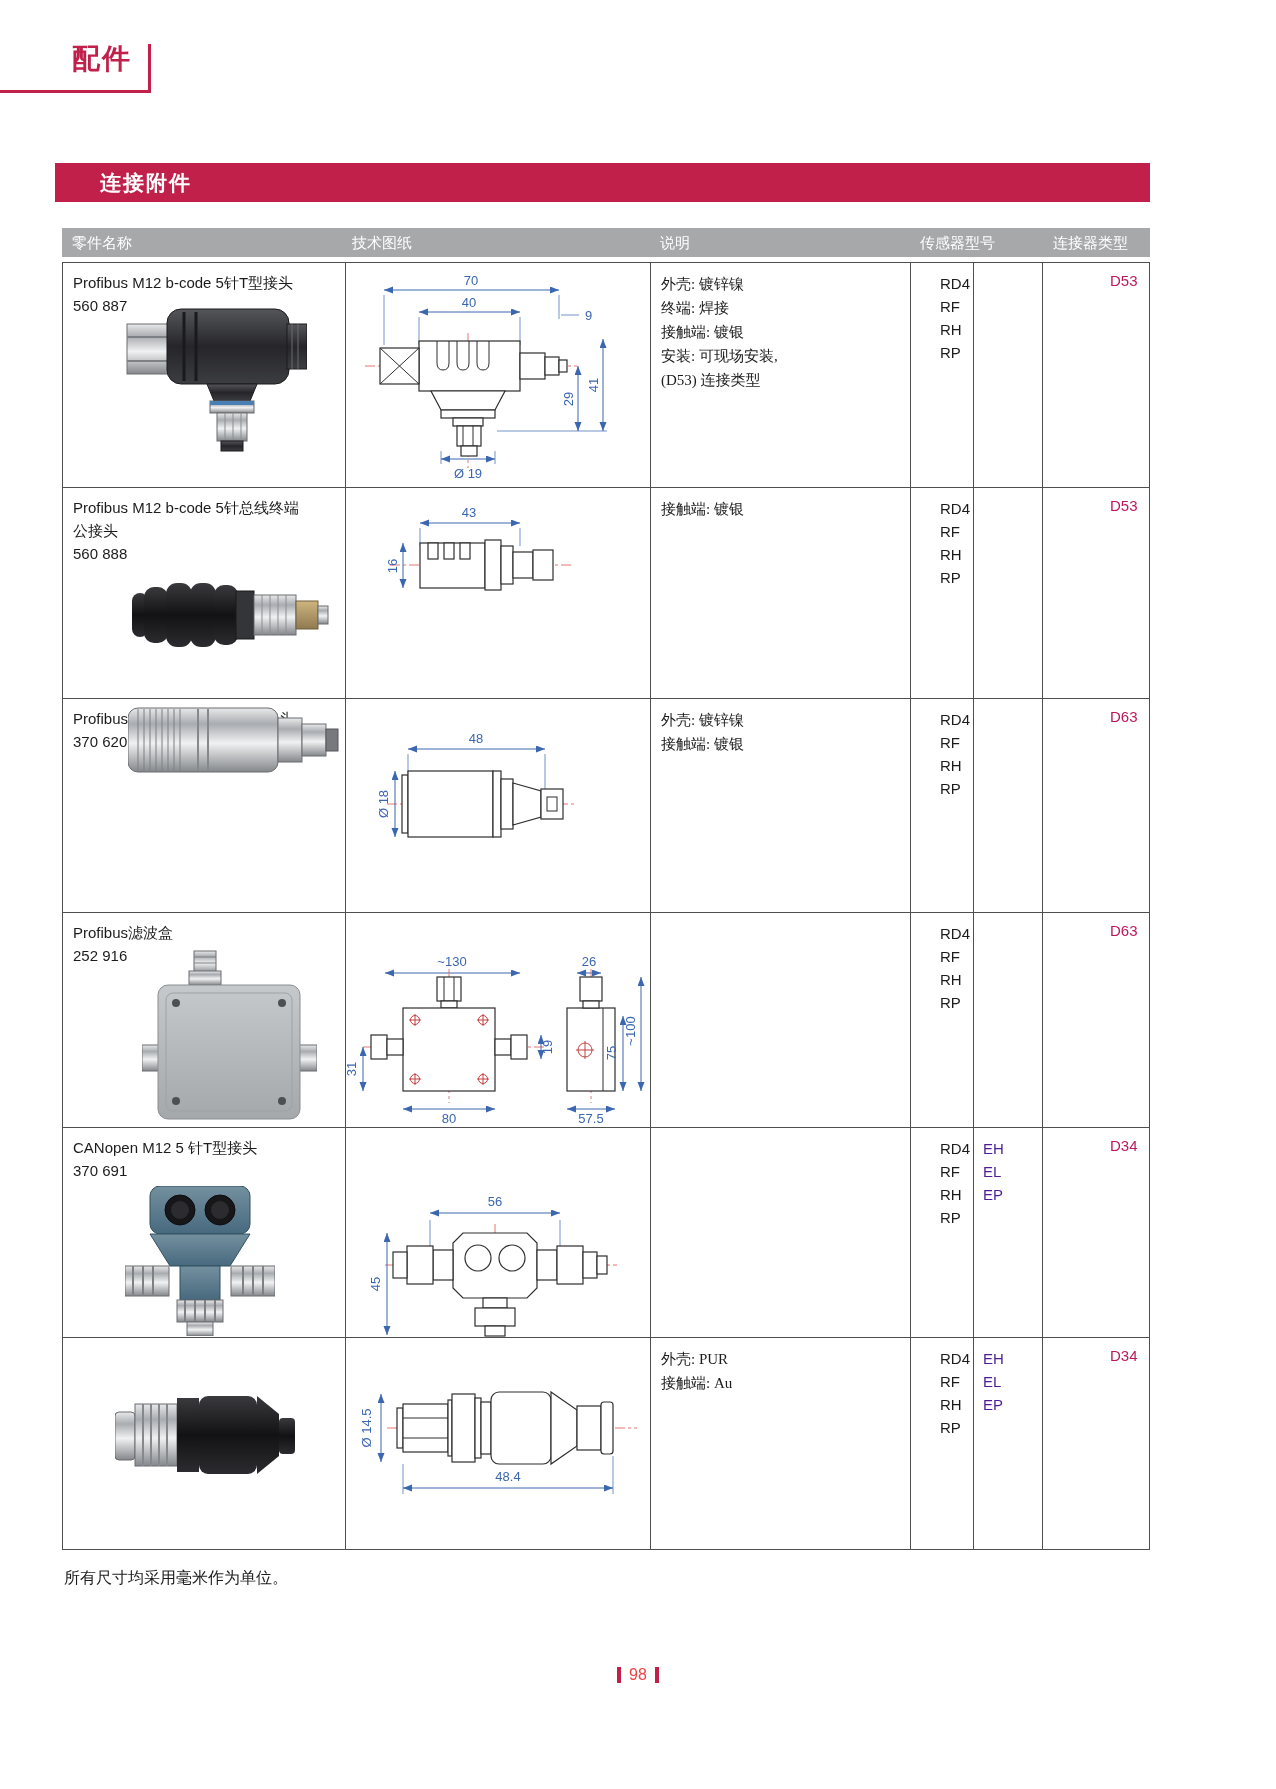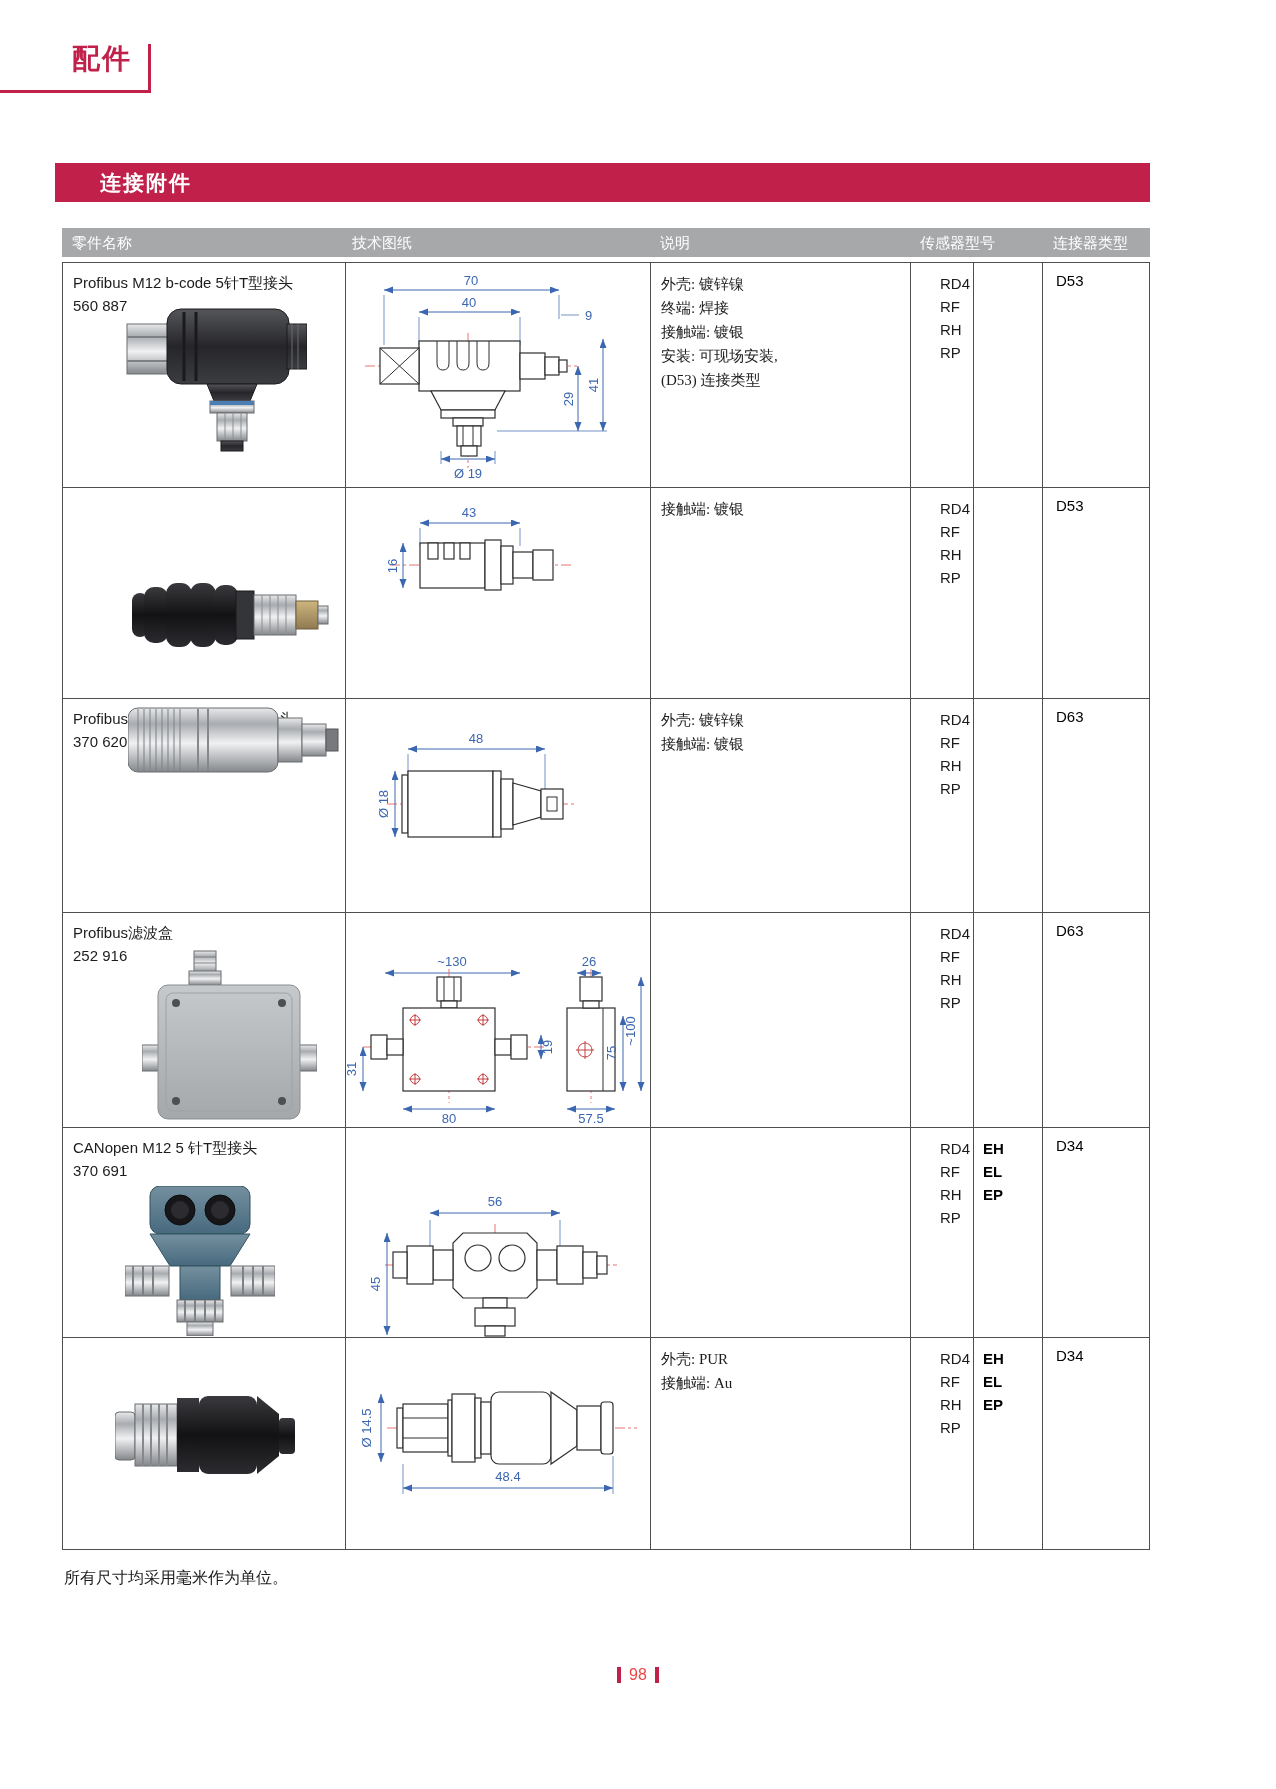--- a/index.html
+++ b/index.html
@@ -12,22 +12,22 @@
           font-size:21px;font-weight:bold;line-height:39px;padding-left:45px;box-sizing:border-box;letter-spacing:2px;}
   .thead{position:absolute;left:62px;top:228px;width:1088px;height:29px;background:#a6a8aa;color:#fff;font-size:15px;line-height:29px;}
   .thead span{position:absolute;top:0;}
   
   .row{position:absolute;left:62px;width:1088px;border-top:1px solid #4f4f4f;box-sizing:border-box;}
   .row.bot{border-bottom:1px solid #4f4f4f;}
   .vl{position:absolute;top:0;bottom:0;width:1px;background:#4f4f4f;}
   .name{position:absolute;left:11px;top:8px;font-size:15px;line-height:23px;color:#1c1c1c;}
   .desc{position:absolute;left:599px;top:9px;font-family:"Liberation Serif",serif;font-size:15px;line-height:24px;color:#1c1c1c;}
   .sens{position:absolute;left:858px;top:9px;font-size:15px;line-height:23px;color:#1c1c1c;margin-left:20px;}
-  .sens2{position:absolute;left:921px;top:9px;font-size:15px;line-height:23px;color:#000000;font-weight:bold;}
-  .conn{position:absolute;left:994px;top:9px;font-size:15px;color:#000000;}
+  .sens2{position:absolute;left:921px;top:9px;font-size:15px;line-height:23px;color:#4c1d95;}
+  .conn{position:absolute;left:1048px;top:9px;font-size:15px;color:#be185d;}
   .drw{position:absolute;left:283px;top:0;}
   .photo{position:absolute;}
   
   .dim{stroke:#3b66b0;stroke-width:1;fill:none;}
   .ext{stroke:#3b66b0;stroke-width:0.7;fill:none;}
   .dimt{fill:#3b66b0;font-family:"Liberation Sans",sans-serif;font-size:13px;}
   .ol{stroke:#2e2e2e;stroke-width:1.2;fill:#ffffff;}
   .ol2{stroke:#2e2e2e;stroke-width:1;fill:none;}
   .cl{stroke:#e87272;stroke-width:1;fill:none;stroke-dasharray:10 3 3 3;}
   .scr{stroke:#c44040;stroke-width:1;fill:none;}
@@ -181,20 +181,25 @@
 <div class="vl" style="left: 0px;"></div>
     <div class="vl" style="left: 283px;"></div>
     <div class="vl" style="left: 588px;"></div>
     <div class="vl" style="left: 848px;"></div>
     <div class="vl" style="left: 911px;"></div>
     <div class="vl" style="left: 980px;"></div>
     <div class="vl" style="left: 1087px;"></div>
   </div>
 
 <div class="row" style="top:487px;height:211px;">
+  <div class="name">
+    <div>Profibus M12 b-code 5针总线终端</div>
+    <div>公接头</div>
+    <div>560 888</div>
+  </div>
   <svg class="photo" style="left:70px;top:85px" width="200" height="85" viewBox="0 0 200 85">
     <rect x="0" y="20" width="16" height="44" rx="8" fill="url(#gblk)"></rect>
     <rect x="12" y="14" width="24" height="56" rx="10" fill="url(#gblk)"></rect>
     <rect x="34" y="10" width="26" height="64" rx="11" fill="url(#gblk)"></rect>
     <rect x="58" y="10" width="26" height="64" rx="11" fill="url(#gblk)"></rect>
     <rect x="82" y="12" width="24" height="60" rx="10" fill="url(#gblk)"></rect>
     <rect x="104" y="18" width="18" height="48" fill="#333538" stroke="#1b1b1d"></rect>
     <rect x="122" y="22" width="42" height="40" fill="url(#gmet)" stroke="#6a6d70"></rect>
     <line x1="130" y1="22" x2="130" y2="62" stroke="#8b8e91"></line>
       <line x1="138" y1="22" x2="138" y2="62" stroke="#8b8e91"></line>

